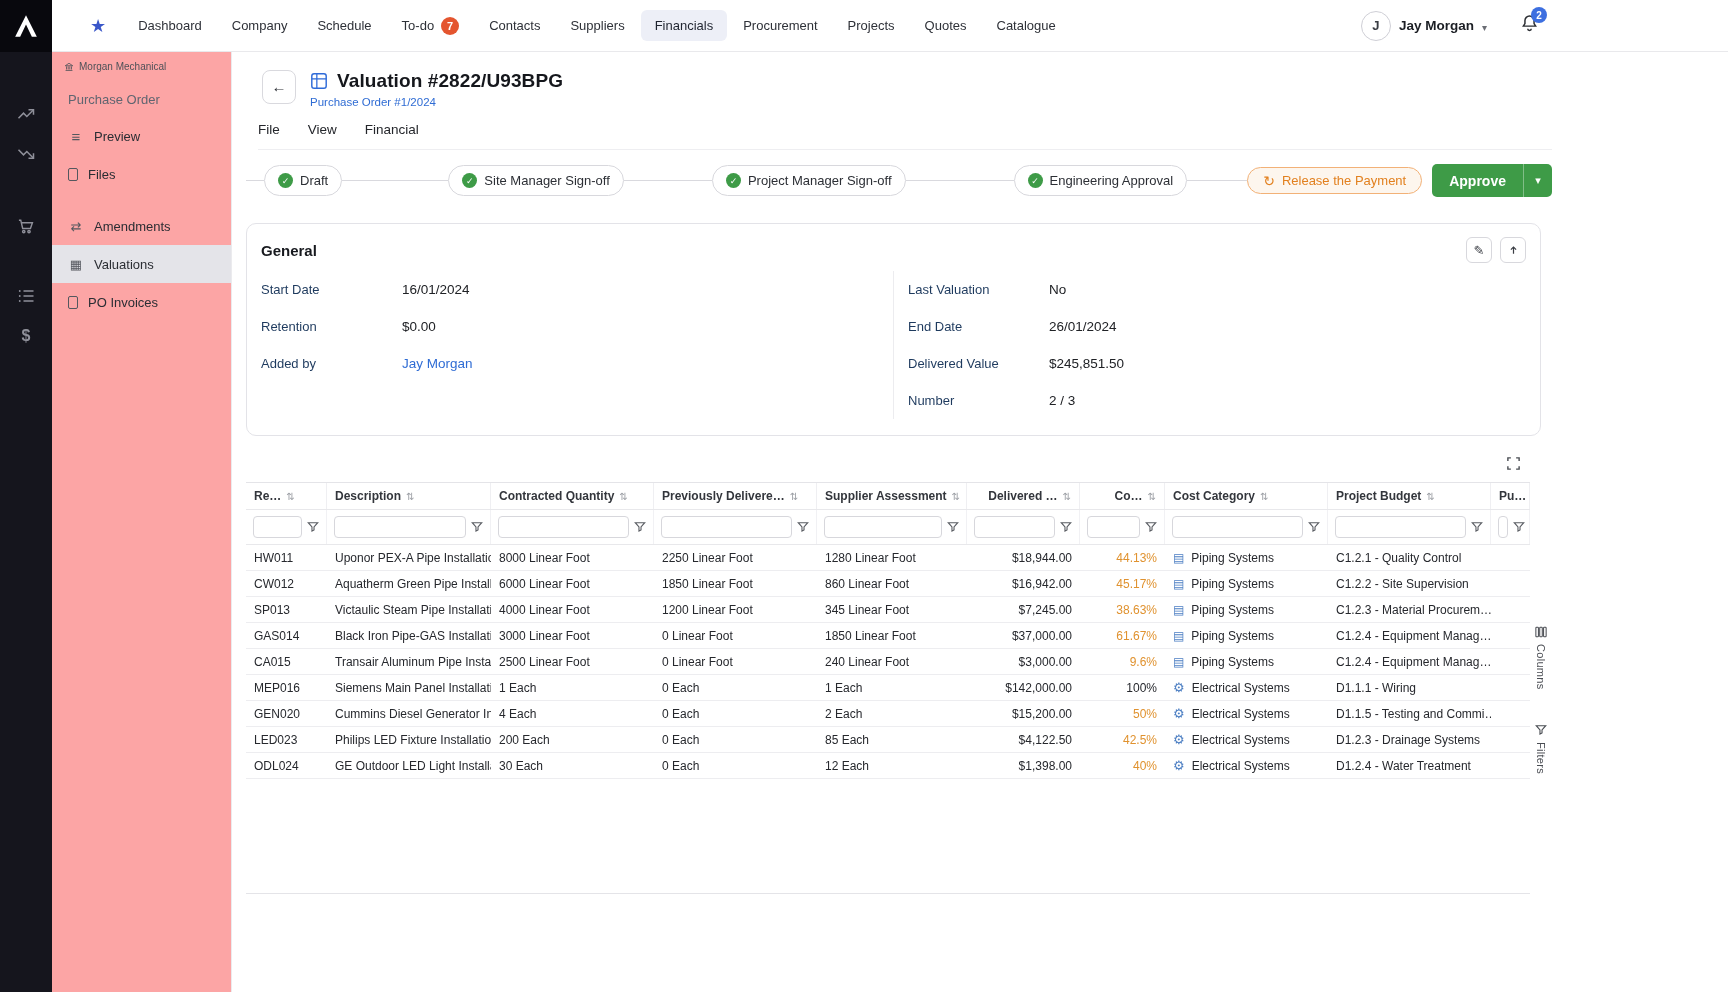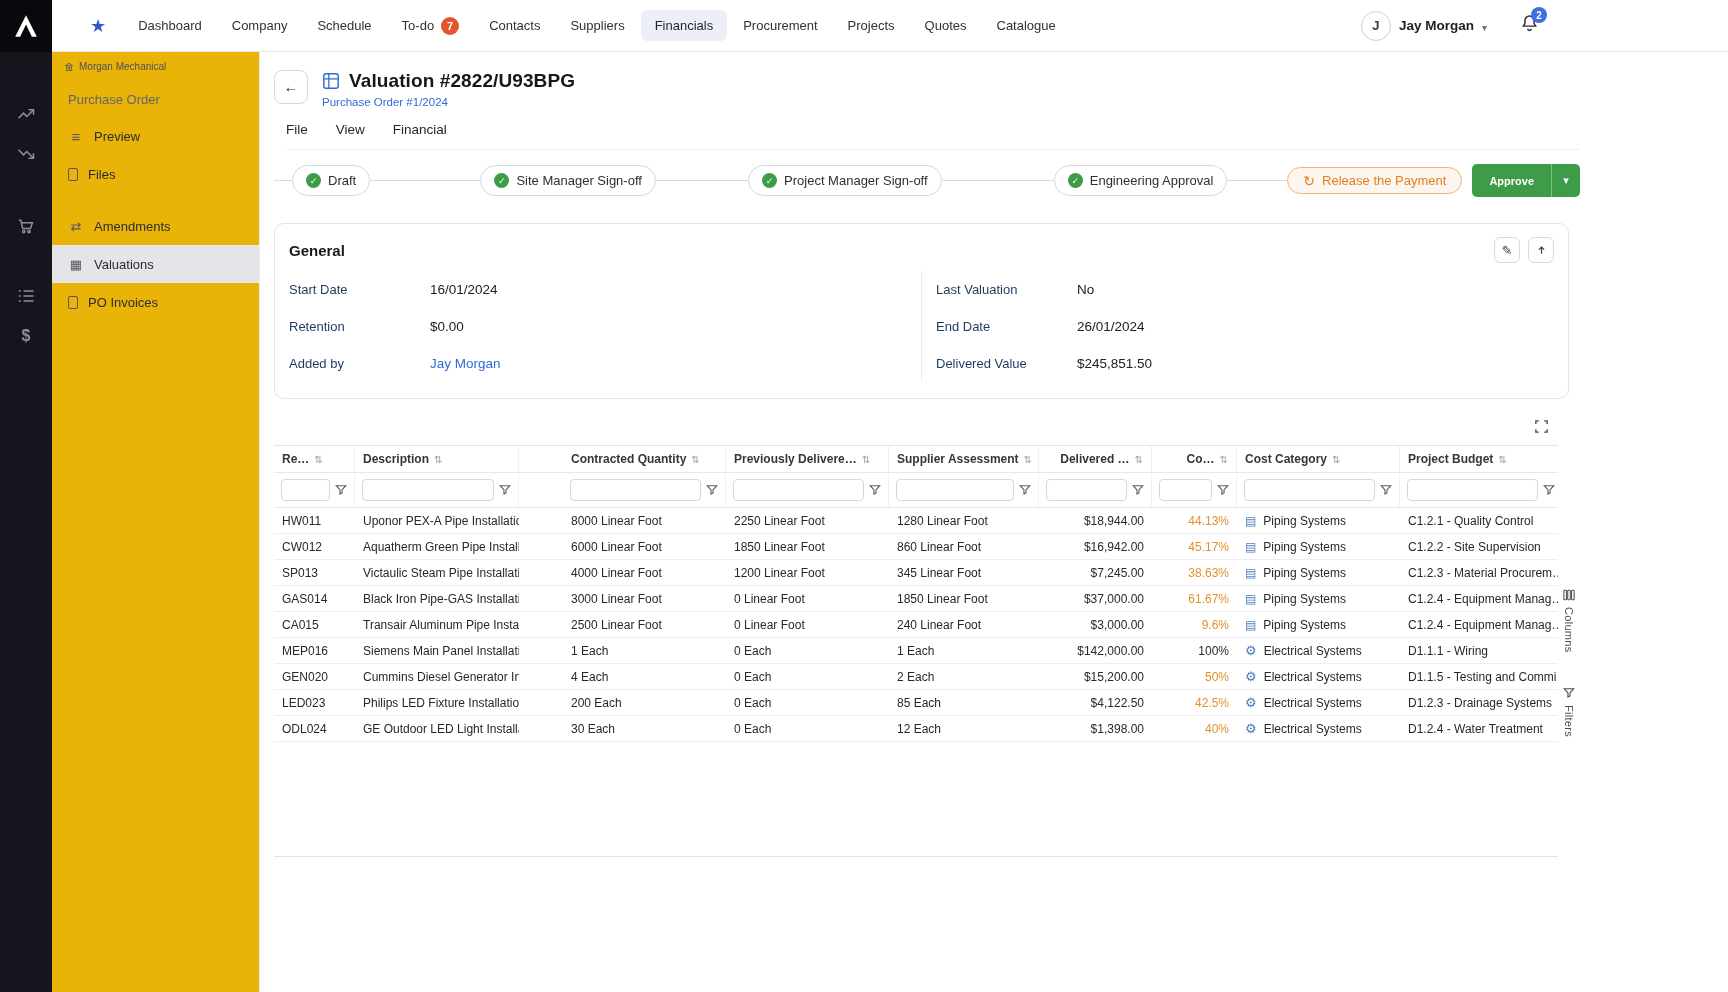--- a/index.html
+++ b/index.html
@@ -27,37 +27,37 @@
   .top-spacer { flex:1; }
   .user-chip { display:flex; align-items:center; gap:8px; cursor:pointer; }
   .avatar { width:30px; height:30px; border-radius:50%; border:1px solid #cfcfd6; background:#fff; display:grid; place-items:center; font-size:13px; color:#3a3d44; font-weight:600; }
   .user-name { font-size:13.5px; color:#1b1e24; font-weight:600; }
   .chev-down::before { content:"▾"; color:#6b6e75; font-size:10px; }
   .bell-wrap { position:relative; margin-left:32px; cursor:pointer; color:#2b2e33; }
   .bell-badge { position:absolute; top:-6px; right:-7px; background:#3d6fe0; color:#fff; font-size:10px; min-width:16px; height:16px; border-radius:50%; display:grid; place-items:center; font-weight:600; }
 
   
   .body-row { flex:1; display:flex; min-height:0; }
-  .sidebar { width:208px; flex:none; background:#eab308; border-right:1px solid #ebebee; }
+  .sidebar { width:180px; flex:none; background:#fca5a5; border-right:1px solid #ebebee; }
   .crumb { display:flex; align-items:center; gap:5px; padding:9px 12px 4px 12px; font-size:10px; color:#4e5158; }
   .crumb svg { flex:none; }
   .side-title { font-size:13px; color:#606570; padding:16px 16px 10px 16px; }
   .side-item { height:38px; display:flex; align-items:center; gap:10px; padding:0 16px; font-size:13px; color:#2a2d33; cursor:pointer; }
   .side-item.active { background:#e4e4e9; }
   .side-item.gap-top { margin-top:14px; }
   .si-ic { width:16px; color:#54575e; display:grid; place-items:center; font-style:normal; font-size:13px; }
   .i-menu-icon::before { content:"≡"; font-size:15px; }
   .i-swap-icon::before { content:"⇄"; font-size:13px; }
   .i-grid-icon::before { content:"▦"; font-size:13px; }
   .i-file-icon, .i-invoice-icon { width:10px; height:13px; border:1.3px solid #54575e; border-radius:2px; }
 
   
   .main { flex:1; background:#fff; padding:18px 0 0 14px; min-width:0; }
   .content { width:1306px; }
-  .page-head { display:flex; align-items:flex-start; gap:14px; }
+  .page-head { display:flex; align-items:flex-start; gap:14px;margin-left:16px; }
   .back-btn { width:34px; height:34px; border:1px solid #d9d9de; border-radius:8px; background:#fff; display:grid; place-items:center; cursor:pointer; color:#2a2d33; }
   .back-btn span::before { content:"←"; font-size:15px; }
   .title-row { display:flex; align-items:center; gap:9px; }
   .page-title { font-size:19px; font-weight:700; color:#15171c; letter-spacing:.1px; }
   .subtitle-link { font-size:11.5px; color:#2f6cd4; margin-top:4px; cursor:pointer; }
   .menubar { display:flex; gap:28px; margin:14px 0 0 12px; font-size:13.5px; color:#24262b; padding-bottom:12px; border-bottom:1px solid #eeeef1; }
   .menubar span { cursor:pointer; }
 
   
   .workflow { display:flex; align-items:center; margin-top:14px; }
@@ -65,21 +65,21 @@
   .wf-seg { display:flex; align-items:center; flex:1; min-width:0; }
   .wf-seg:first-of-type { flex:0 0 auto; }
   .wf-line { flex:1; height:1px; background:#d9d9de; min-width:18px; }
   .wf-pill { display:inline-flex; align-items:center; gap:7px; height:31px; padding:0 13px; border:1px solid #d8d8dd; border-radius:16px; background:#fff; font-size:13px; color:#2c2f35; white-space:nowrap; cursor:pointer; }
   .wf-check { width:15px; height:15px; border-radius:50%; background:#3e9b47; color:#fff; display:grid; place-items:center; flex:none; }
   .wf-check::before { content:"✓"; font-size:9px; }
   .wf-tail { width:60px; height:1px; background:#d9d9de; }
   .release-pill { display:inline-flex; align-items:center; gap:7px; height:27px; padding:0 15px; border:1px solid #f2b177; border-radius:17px; background:#fdf6ee; color:#e2801f; font-size:13px; font-weight:500; white-space:nowrap; cursor:pointer; }
   .release-ic::before { content:"↻"; font-size:14px; }
   .approve-btn { display:flex; margin-left:10px; border-radius:5px; overflow:hidden; height:33px; cursor:pointer; flex:none; }
-  .approve-main { background:#3e9b47; color:#fff; font-size:11px; font-weight:600; padding:0 17px; display:grid; place-items:center; }
+  .approve-main { background:#3e9b47; color:#fff; font-size:14px; font-weight:600; padding:0 17px; display:grid; place-items:center; }
   .approve-caret { background:#3e9b47; border-left:1px solid rgba(255,255,255,.35); width:29px; display:grid; place-items:center; color:#fff; }
   .approve-caret::before { content:"▾"; font-size:11px; }
 
   
   .card { margin-top:26px; border:1px solid #e3e3e8; border-radius:10px; background:#fff; width:1295px; }
   .card-head { display:flex; align-items:center; justify-content:space-between; padding:13px 14px 8px 14px; }
   .card-title { font-size:15px; font-weight:700; color:#17191e; }
   .card-actions { display:flex; gap:8px; }
   .icon-btn { width:26px; height:26px; border:1px solid #d8d8dd; border-radius:6px; background:#fff; display:grid; place-items:center; color:#3a3d44; cursor:pointer; }
   .pencil::before { content:"✎"; font-size:13px; }
@@ -92,21 +92,21 @@
   .gf-value.link { color:#2f6cd4; cursor:pointer; }
 
   
   .grid-toolbar { display:flex; justify-content:flex-end; margin:16px 0 8px 0; padding-right:28px; }
   .tool-ic { color:#4a4d53; cursor:pointer; display:grid; place-items:center; width:22px; height:22px; }
   .grid-area { display:flex;align-items:center; }
   .grid { width:1284px; flex:none; border-top:1px solid #e4e4e8; border-bottom:1px solid #e4e4e8; height:412px; overflow:hidden; }
   .grid-row { display:flex; align-items:center; }
   .grid-row > * { flex:none; }
   .grid-row > :nth-child(1){ width:81px; }  .grid-row > :nth-child(2){ width:164px; }
-  .grid-row > :nth-child(3){ width:163px;margin-left:44px; } .grid-row > :nth-child(4){ width:163px; }
+  .grid-row > :nth-child(3){ width:163px; } .grid-row > :nth-child(4){ width:163px; }
   .grid-row > :nth-child(5){ width:150px; } .grid-row > :nth-child(6){ width:113px; }
   .grid-row > :nth-child(7){ width:85px; }  .grid-row > :nth-child(8){ width:163px; }
   .grid-row > :nth-child(9){ width:163px; } .grid-row > :nth-child(10){ width:39px; }
   .gh { height:27px; border-bottom:1px solid #e8e8eb; font-size:12px; font-weight:600; color:#33363c; }
   .th { display:flex; align-items:center; gap:5px; padding:0 8px; height:100%; border-right:1px solid #efeff2; overflow:hidden; white-space:nowrap; cursor:pointer; }
   .th.right { justify-content:flex-end; }
   .sort::before { content:"⇅"; font-size:10px; color:#9a9da3; font-weight:400; }
   .frow { height:35px; border-bottom:1px solid #e8e8eb; }
   .fc { display:flex; align-items:center; gap:5px; padding:0 7px; height:100%; border-right:1px solid #f1f1f4; overflow:hidden; }
   .fc input { flex:1; min-width:0; height:22px; border:1px solid #d7d7dc; border-radius:4px; background:#fff; outline:none; font:inherit; font-size:11px; padding:0 4px; }
@@ -404,20 +404,24 @@
                   <div class="gf">
                     <span class="gf-label">End Date</span>
                     <span class="gf-value">26/01/2024</span>
                   </div>
 
                   <div class="gf">
                     <span class="gf-label">Delivered Value</span>
                     <span class="gf-value">$245,851.50</span>
                   </div>
 
+                  <div class="gf">
+                    <span class="gf-label">Number</span>
+                    <span class="gf-value">2 / 3</span>
+                  </div>
 
               </div>
             </div>
           </section>
 
           <div class="grid-toolbar">
             <span class="tool-ic">
               <svg width="15" height="15" viewBox="0 0 16 16" fill="none" stroke="currentColor" stroke-width="1.5">
                   <path d="M2 5.2V2h3.2M10.8 2H14v3.2M14 10.8V14h-3.2M5.2 14H2v-3.2"></path>
                 </svg>

